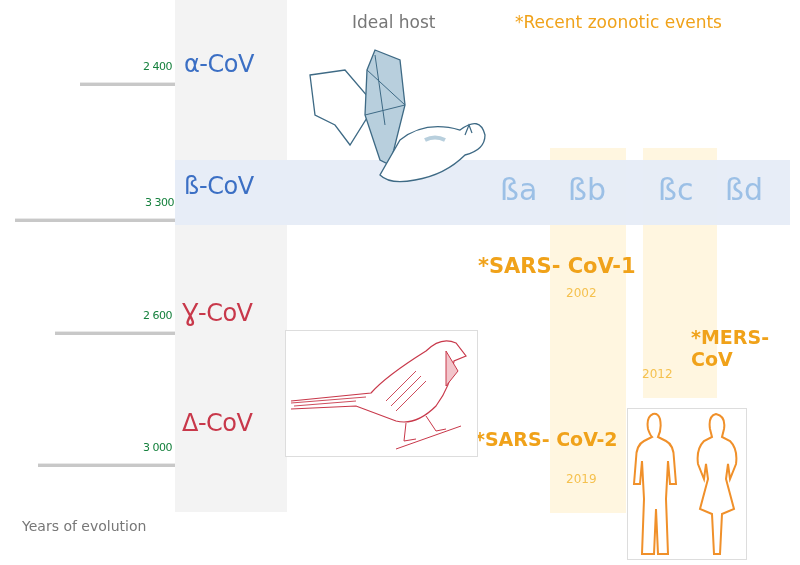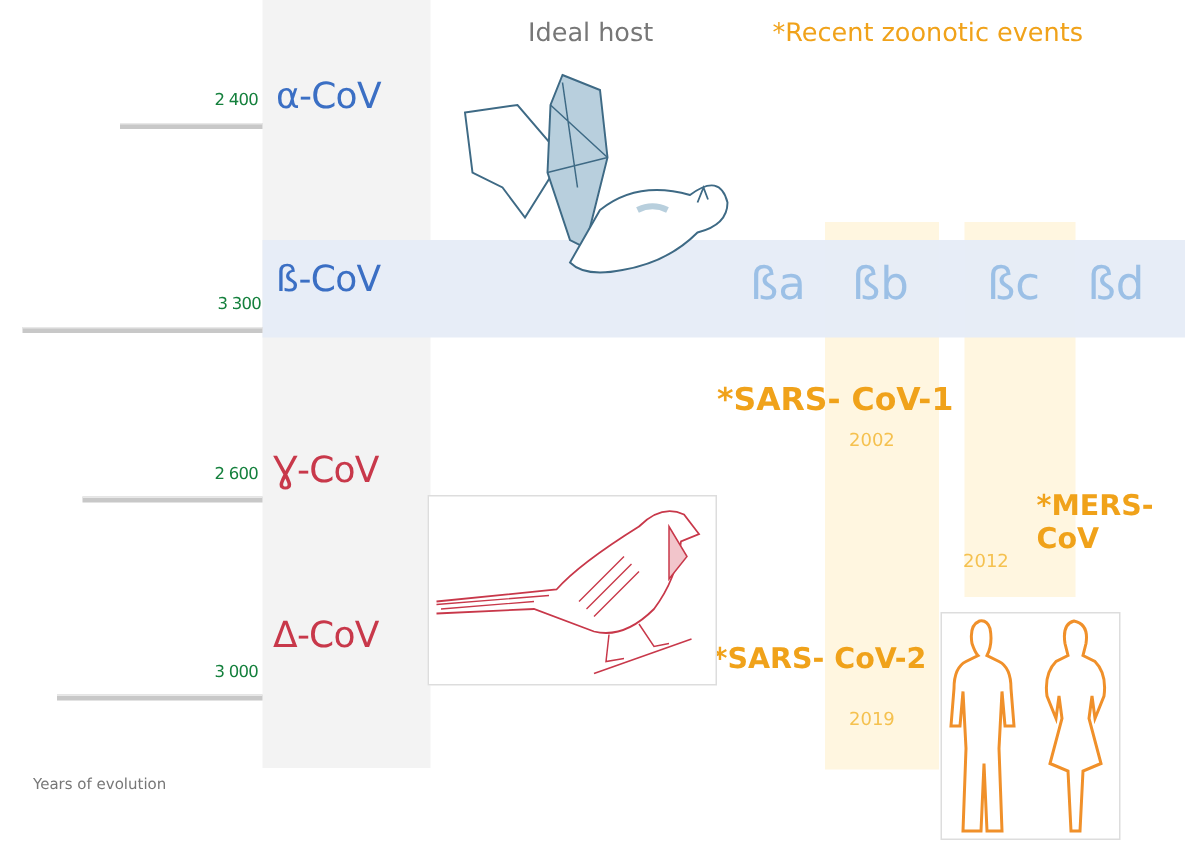--- a/index.html
+++ b/index.html
@@ -11,21 +11,21 @@
   .years{font-size:11px;color:#15803d;text-align:right;width:80px;letter-spacing:-0.5px;}
   .tick{height:3px;background:#c8c8c8;border-top:1px solid #e8e8e8;}
   .genus{font-size:24px;letter-spacing:-0.5px;}
   .blue{color:#3b6fc4;}
   .red{color:#c8384a;}
   .sub{font-size:30px;color:#9cc0e6;}
   .gray-h{font-size:17px;color:#777;}
   .orange{color:#f0a21a;font-weight:bold;}
   .year-o{color:#f5c14f;font-size:12px;}
   .box{background:#fff;border:1px solid #ddd;}
-  .footer{font-size:10px;color:#777;}
+  .footer{font-size:14px;color:#777;}
 </style>
 </head>
 <body>
 
 <div class="abs gray-col"></div>
 <div class="abs yel-col" style="left:550px;top:148px;width:76px;height:365px;"></div>
 <div class="abs yel-col" style="left:643px;top:148px;width:74px;height:250px;"></div>
 <div class="abs blue-band"></div>
 
 <div class="abs gray-h" style="left:352px;top:12px;">Ideal host</div>

